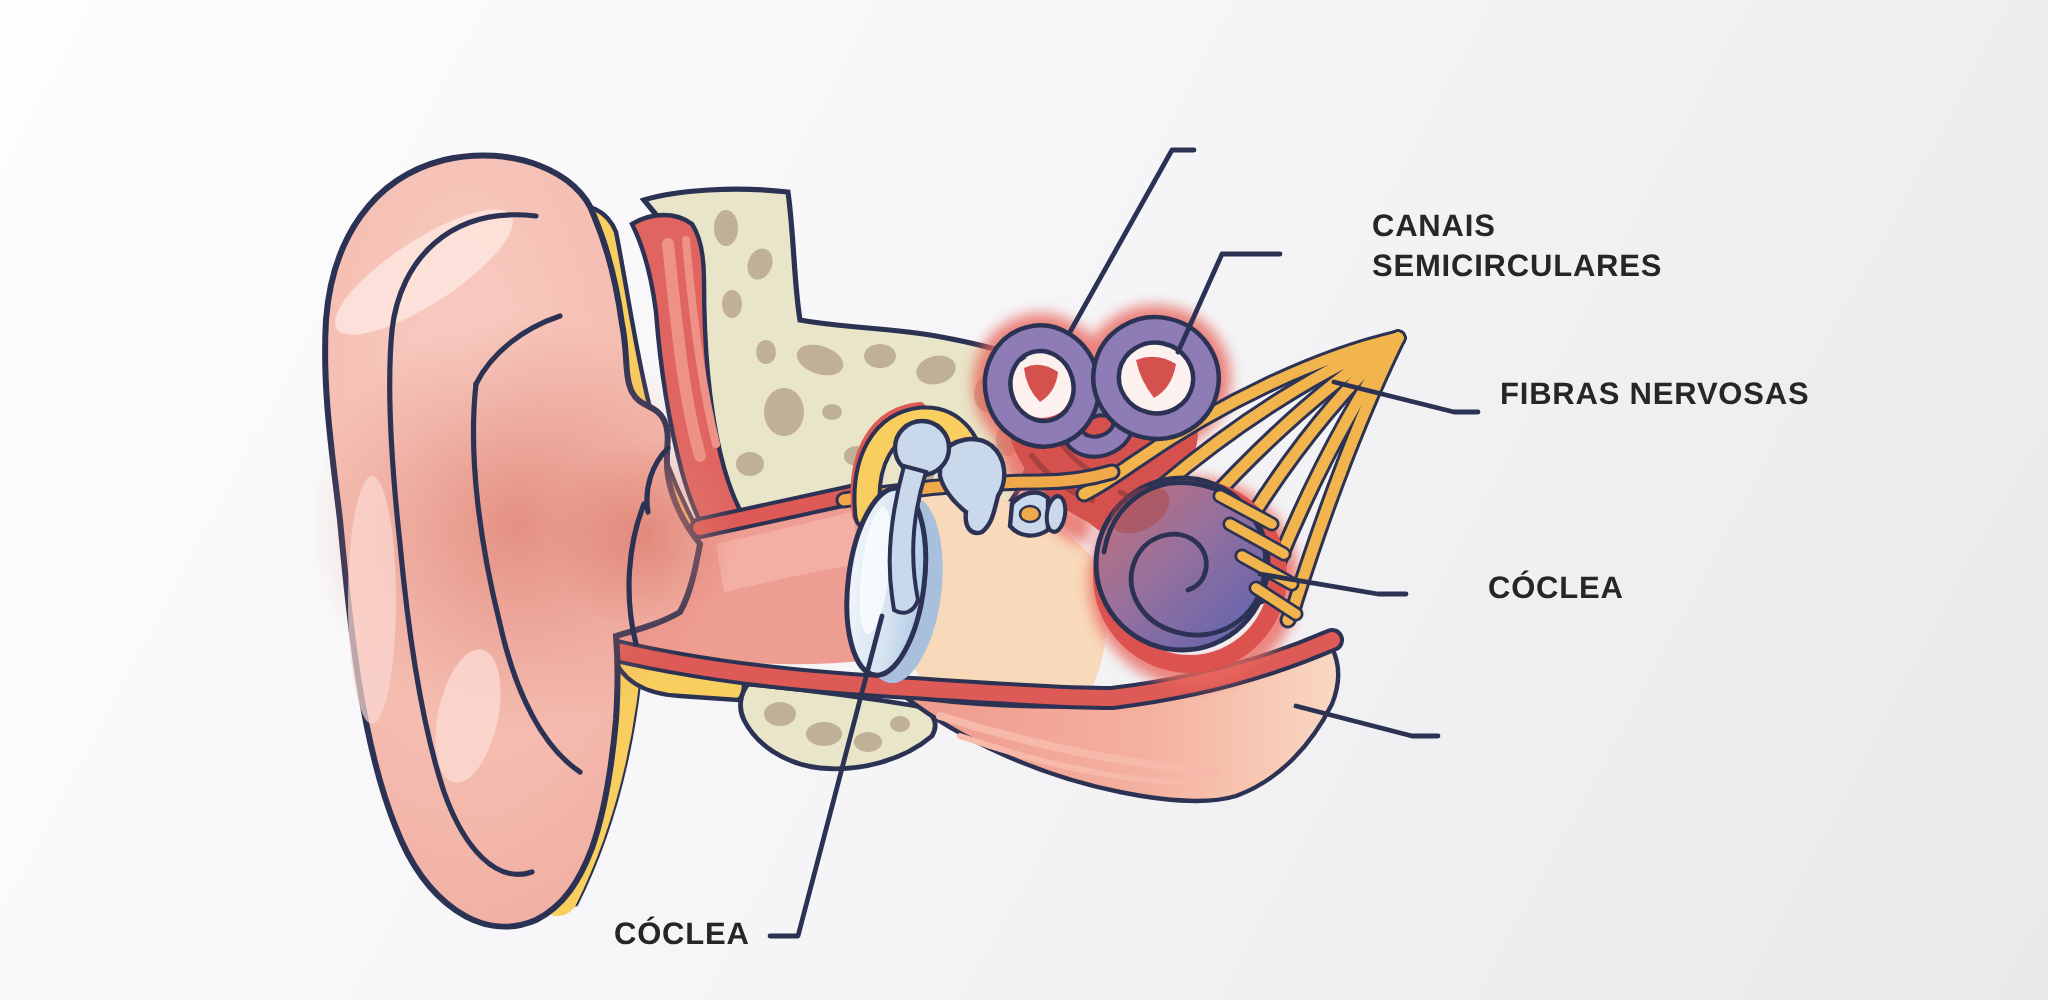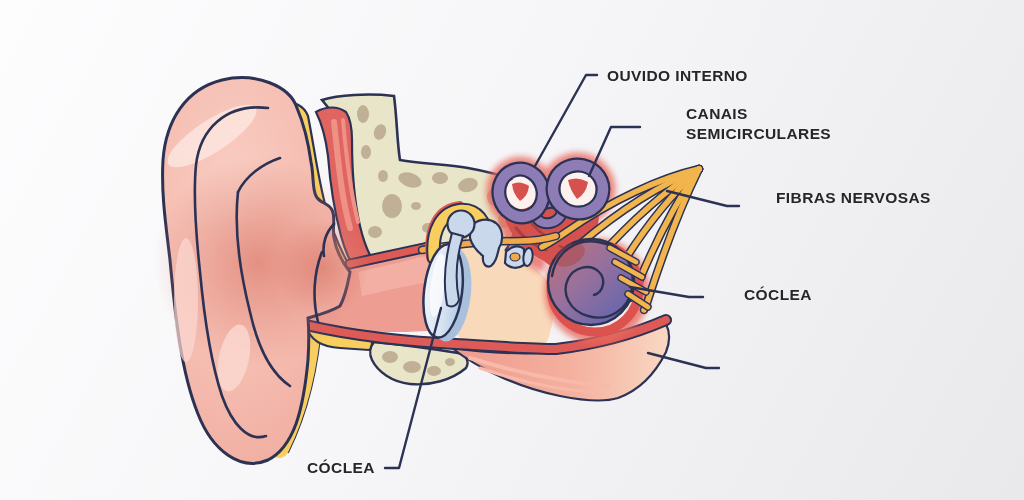--- a/index.html
+++ b/index.html
@@ -12,21 +12,21 @@
     background:linear-gradient(118deg,#fdfdfe 0%,#f6f6f8 45%,#e9e9ec 100%);
   }
   .stage svg{position:absolute;left:0;top:0;}
   .diagram-label{
     position:absolute;
     font-weight:bold;font-size:15.5px;line-height:20px;
     letter-spacing:.4px;color:#262626;white-space:nowrap;
   }
   .lbl-inflammation{left:607px;top:46px;}
   .lbl-canals{left:650px;top:104px;margin-left:36px;}
-  .lbl-fibers{left:776px;top:188px;}
+  .lbl-fibers{left:750px;top:188px;}
   .lbl-cochlea{left:744px;top:285px;}
   .lbl-tube{left:724px;top:352px;}
   .lbl-eardrum{left:307px;top:458px;}
 </style>
 </head>
 <body>
 
 <div class="stage">
 
 <svg width="1024" height="500" viewBox="0 0 1024 500">
@@ -282,21 +282,20 @@
     <polyline points="640,127 611,127 589,176"></polyline>
     <polyline points="739,206 727,206 667,191"></polyline>
     <polyline points="703,297 689,297 630,287"></polyline>
     <polyline points="719,368 706,368 648,353"></polyline>
     <polyline points="385,468 399,468 441,308"></polyline>
   </g>
 </svg>
 
 <div class="diagram-label lbl-inflammation">
   <br>
-  <span>OUVIDO INTERNO</span>
 </div>
 <div class="diagram-label lbl-canals">
   <span>CANAIS</span><br>
   <span>SEMICIRCULARES</span>
 </div>
 <div class="diagram-label lbl-fibers">
   <span>FIBRAS NERVOSAS</span>
 </div>
 <div class="diagram-label lbl-cochlea">
   <span>CÓCLEA</span>

